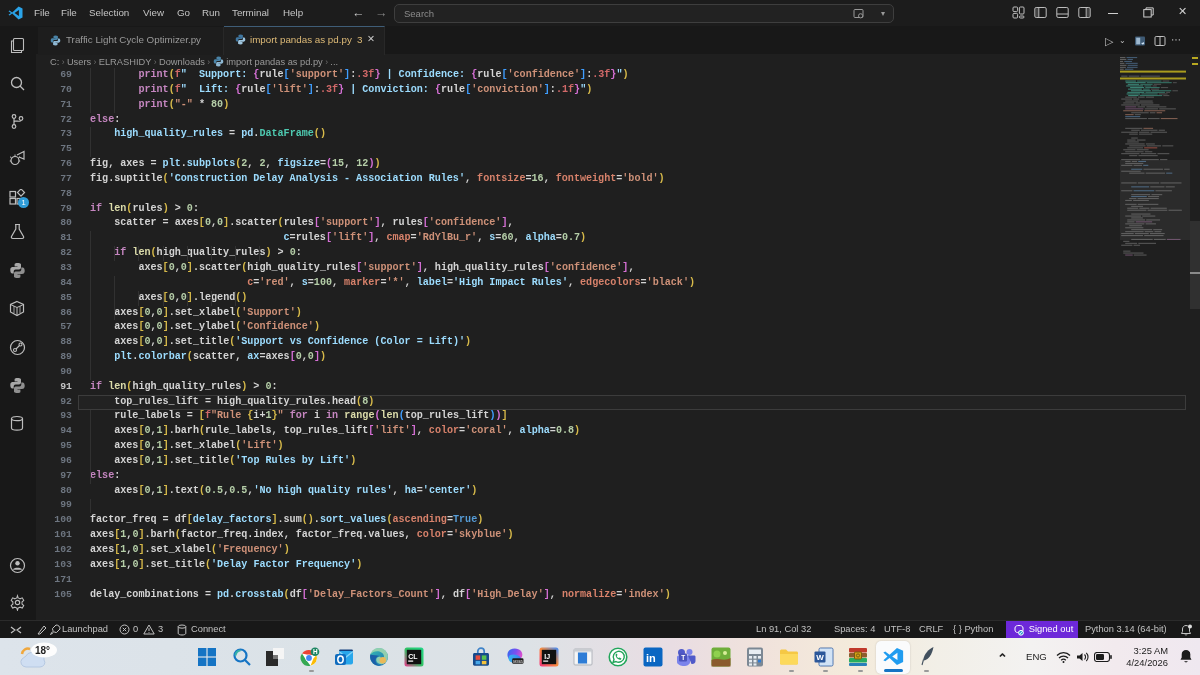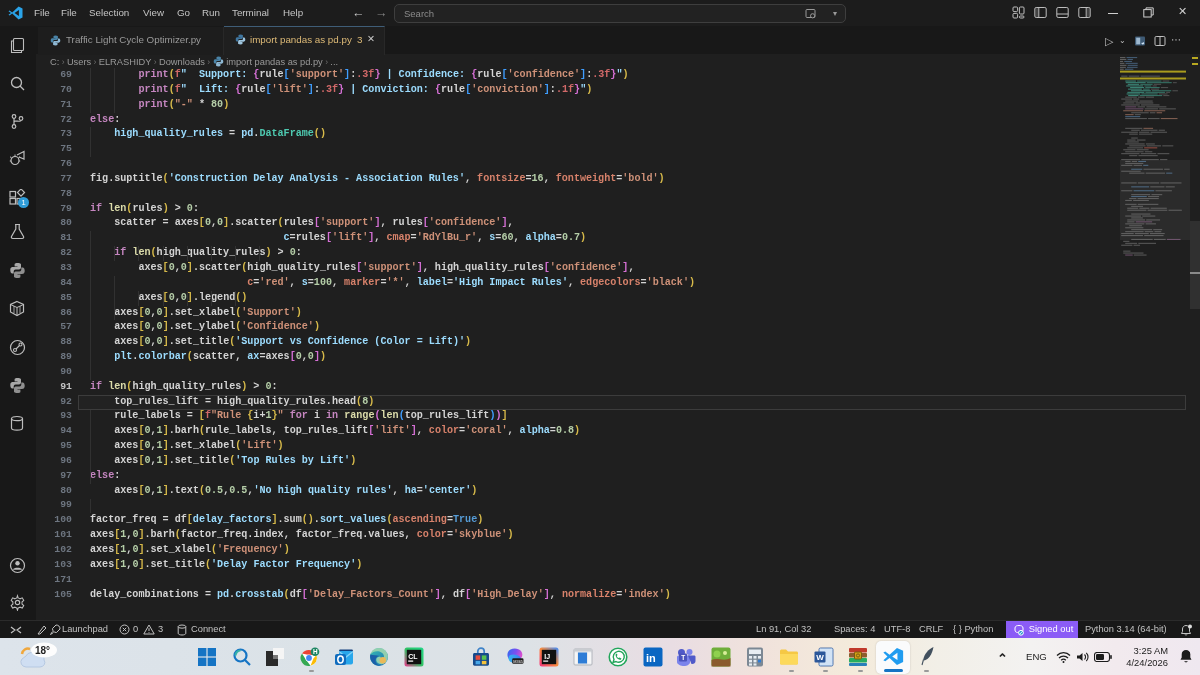--- a/index.html
+++ b/index.html
@@ -1,20 +1,20 @@
 <!DOCTYPE html>
 <html><head><meta charset="utf-8"><style>
 *{margin:0;padding:0;box-sizing:border-box}
 html,body{width:1200px;height:675px;overflow:hidden;background:#1f1f1f}
 #root{position:relative;width:1200px;height:675px;font-family:"Liberation Sans",sans-serif}
 .abs{position:absolute}
 
 #title{position:absolute;left:0;top:0;width:1200px;height:26px;background:#1c1c1c}
 #title .menu{position:absolute;top:0;height:26px;line-height:26px;color:#c5c5c5;font-size:9.8px}
-#srch{position:absolute;left:394px;top:4px;width:452px;height:19px;background:#222;border:1px solid #3e3e3e;border-radius:5px;color:#8b8b8b;font-size:9.5px;line-height:17px}
+#srch{position:absolute;left:394px;top:4px;width:500px;height:19px;background:#222;border:1px solid #3e3e3e;border-radius:5px;color:#8b8b8b;font-size:9.5px;line-height:17px}
 
 #tabbar{position:absolute;left:36px;top:26px;width:1164px;height:29px;background:#181818;border-bottom:1px solid #1f1f1f}
 #tab1{position:absolute;left:2px;top:1px;width:186px;height:28px;background:#1d1d1d;border-right:1px solid #282828;color:#9a9a9a;font-size:9.8px}
 #tab2{position:absolute;left:188px;top:0;width:161px;height:29px;background:#1f1f1f;border-top:1.5px solid #3f5d77;border-right:1px solid #282828;color:#ddba77;font-size:9.8px}
 
 #crumb{position:absolute;left:36px;top:55px;width:1164px;height:14px;background:#1f1f1f;color:#9a9a9a;font-size:9.3px;line-height:14px}
 
 #act{position:absolute;left:0;top:26px;width:36px;height:594px;background:#181818}
 .ln{height:14.85px;line-height:14.85px;white-space:pre}
 .num{position:absolute;left:40px;width:32px;text-align:right;color:#6e7681;font-size:9.8px;font-family:"Liberation Mono",monospace}
@@ -241,21 +241,21 @@
       </div>
 </div>
 <div id="curline"></div>
 <div id="code">
 <div class="ln"><span class="num">69</span><span class="ct">        <span class="p">print</span><span class="A">(</span><span class="f">f</span><span class="b">"  Support: </span><span class="B">{</span>rule<span class="C">[</span><span class="o">'support'</span><span class="C">]</span>:<span class="f">.3f</span><span class="B">}</span><span class="b"> | Confidence: </span><span class="B">{</span>rule<span class="C">[</span><span class="o">'confidence'</span><span class="C">]</span>:<span class="f">.3f</span><span class="B">}</span><span class="b">"</span><span class="A">)</span></span></div>
 <div class="ln"><span class="num">70</span><span class="ct">        <span class="p">print</span><span class="A">(</span><span class="f">f</span><span class="b">"  Lift: </span><span class="B">{</span>rule<span class="C">[</span><span class="o">'lift'</span><span class="C">]</span>:<span class="f">.3f</span><span class="B">}</span><span class="b"> | Conviction: </span><span class="B">{</span>rule<span class="C">[</span><span class="o">'conviction'</span><span class="C">]</span>:<span class="f">.1f</span><span class="B">}</span><span class="b">"</span><span class="A">)</span></span></div>
 <div class="ln"><span class="num">71</span><span class="ct">        <span class="p">print</span><span class="A">(</span><span class="o">"-"</span> * <span class="g">80</span><span class="A">)</span></span></div>
 <div class="ln"><span class="num">72</span><span class="ct"><span class="p">else</span>:</span></div>
 <div class="ln"><span class="num">73</span><span class="ct">    <span class="b">high_quality_rules</span> = <span class="b">pd</span>.<span class="t">DataFrame</span><span class="A">()</span></span></div>
 <div class="ln"><span class="num">75</span><span class="ct"></span></div>
-<div class="ln"><span class="num">76</span></div>
+<div class="ln"><span class="num">76</span><span class="ct">fig, axes = <span class="b">plt</span>.<span class="b">subplots</span><span class="A">(</span><span class="g">2</span>, <span class="g">2</span>, <span class="b">figsize</span>=<span class="B">(</span><span class="g">15</span>, <span class="g">12</span><span class="B">)</span><span class="A">)</span></span></div>
 <div class="ln"><span class="num">77</span><span class="ct">fig.suptitle<span class="A">(</span><span class="b">'Construction Delay Analysis - Association Rules'</span>, <span class="r">fontsize</span>=<span class="g">16</span>, <span class="r">fontweight</span>=<span class="o">'bold'</span><span class="A">)</span></span></div>
 <div class="ln"><span class="num">78</span><span class="ct"></span></div>
 <div class="ln"><span class="num">79</span><span class="ct"><span class="p">if</span> <span class="y">len</span><span class="A">(</span>rules<span class="A">)</span> &gt; <span class="g">0</span>:</span></div>
 <div class="ln"><span class="num">80</span><span class="ct">    scatter = axes<span class="A">[</span><span class="g">0</span>,<span class="g">0</span><span class="A">]</span>.scatter<span class="A">(</span>rules<span class="B">[</span><span class="o">'support'</span><span class="B">]</span>, rules<span class="B">[</span><span class="o">'confidence'</span><span class="B">]</span>,</span></div>
 <div class="ln"><span class="num">81</span><span class="ct">                                <span class="b">c</span>=rules<span class="B">[</span><span class="o">'lift'</span><span class="B">]</span>, <span class="r">cmap</span>=<span class="o">'RdYlBu_r'</span>, <span class="b">s</span>=<span class="g">60</span>, <span class="b">alpha</span>=<span class="g">0.7</span><span class="A">)</span></span></div>
 <div class="ln"><span class="num">82</span><span class="ct">    <span class="p">if</span> <span class="y">len</span><span class="A">(</span>high_quality_rules<span class="A">)</span> &gt; <span class="g">0</span>:</span></div>
 <div class="ln"><span class="num">83</span><span class="ct">        axes<span class="A">[</span><span class="g">0</span>,<span class="g">0</span><span class="A">]</span>.scatter<span class="A">(</span>high_quality_rules<span class="B">[</span><span class="o">'support'</span><span class="B">]</span>, high_quality_rules<span class="B">[</span><span class="o">'confidence'</span><span class="B">]</span>,</span></div>
 <div class="ln"><span class="num">84</span><span class="ct">                          <span class="r">c</span>=<span class="o">'red'</span>, <span class="b">s</span>=<span class="g">100</span>, <span class="r">marker</span>=<span class="o">'*'</span>, <span class="b">label</span>=<span class="b">'High Impact Rules'</span>, <span class="r">edgecolors</span>=<span class="o">'black'</span><span class="A">)</span></span></div>
 <div class="ln"><span class="num">85</span><span class="ct">        axes<span class="A">[</span><span class="g">0</span>,<span class="g">0</span><span class="A">]</span>.legend<span class="A">()</span></span></div>
 <div class="ln"><span class="num">86</span><span class="ct">    axes<span class="A">[</span><span class="g">0</span>,<span class="g">0</span><span class="A">]</span>.set_xlabel<span class="A">(</span><span class="o">'Support'</span><span class="A">)</span></span></div>
@@ -549,21 +549,21 @@
           <ellipse cx="5" cy="2.6" rx="3.8" ry="1.6" fill="none" stroke="#c2c2c2"></ellipse>
           <path d="M1.2 2.6 V9.4 C1.2 10.3 2.9 11 5 11 C7.1 11 8.8 10.3 8.8 9.4 V2.6" fill="none" stroke="#c2c2c2"></path>
         </svg>
       </span>
 <span class="abs" style="left:191px">Connect</span>
 <span class="abs" style="left:756px">Ln 91, Col 32</span>
 <span class="abs" style="left:834px">Spaces: 4</span>
 <span class="abs" style="left:884px">UTF-8</span>
 <span class="abs" style="left:919px">CRLF</span>
 <span class="abs" style="left:953px">{ } Python</span>
-<span class="abs" style="left:1006px;top:0;width:72px;height:17px;background:#8b5cf6;color:#fff;text-align:center"><span style="position:absolute;left:7px;top:3px">
+<span class="abs" style="left:1006px;top:0;width:72px;height:17px;background:#6d28d9;color:#fff;text-align:center"><span style="position:absolute;left:7px;top:3px">
           <svg width="12" height="12" viewBox="0 0 12 12" style="">
             <path d="M2 4 C2 2 4 1.5 6 1.5 C8 1.5 10 2 10 4 L10 6 C10 7.5 8.8 8.5 7.5 8.5 C6.8 8.5 6.3 8.2 6 7.8 C5.7 8.2 5.2 8.5 4.5 8.5 C3.2 8.5 2 7.5 2 6 Z" fill="none" stroke="#fff"></path>
             <circle cx="8" cy="8.8" r="2.4" fill="#2596cd" stroke="#fff"></circle>
             <line x1="6.5" y1="10.3" x2="9.5" y2="7.3" stroke="#fff"></line>
           </svg>
         </span><span style="margin-left:18px">Signed out</span></span>
 <span class="abs" style="left:1085px">Python 3.14 (64-bit)</span>
 <span class="abs" style="left:1180px;top:3px">
         <svg width="12" height="12" viewBox="0 0 12 12" style="">
           <path d="M6 1.5 C8 1.5 9.5 3 9.5 5 V7.5 L10.5 9.5 H1.5 L2.5 7.5 V5 C2.5 3 4 1.5 6 1.5 Z M5 10.5 C5 11.2 7 11.2 7 10.5" fill="none" stroke="#c2c2c2"></path>

